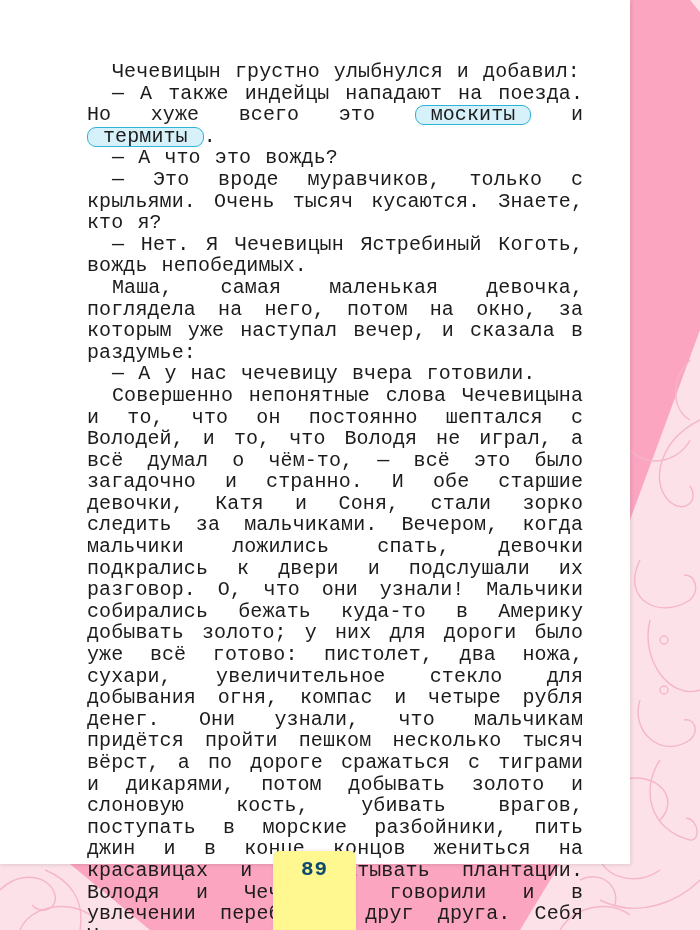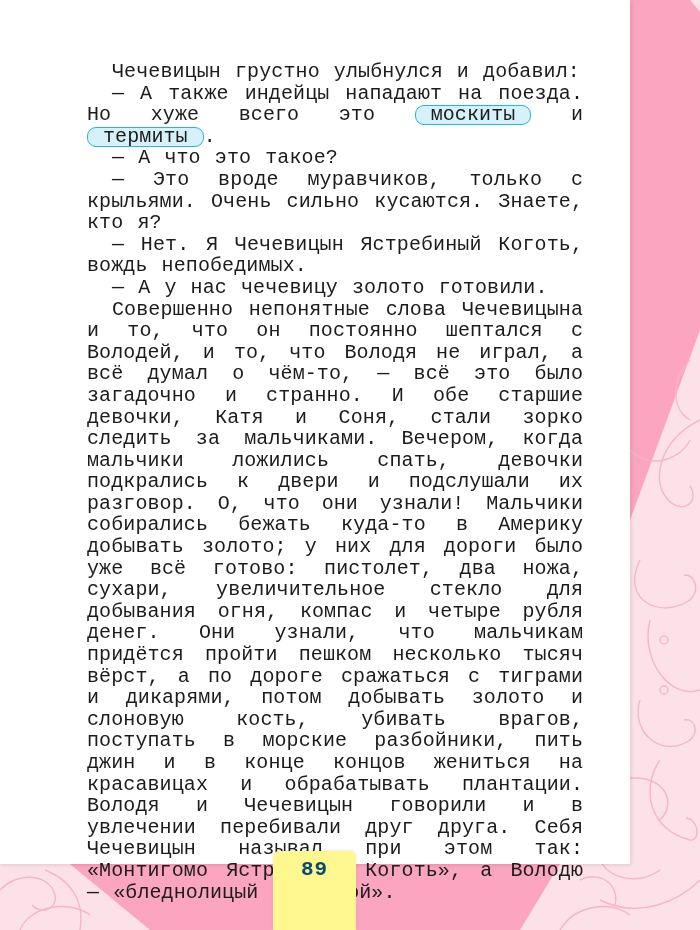--- a/index.html
+++ b/index.html
@@ -110,23 +110,24 @@
     <path d="M45,870 C70,880 85,900 80,930"></path>
     <path d="M580,880 C600,870 620,885 615,905"></path>
     <path d="M560,930 C575,905 610,900 630,915"></path>
   </g>
 </svg>
 
 <div class="page">
   <div class="text-block">
     <p class="para">Чечевицын грустно улыбнулся и добавил:</p>
     <p class="para"><span>— А также индейцы нападают на поезда. Но хуже всего это </span><span class="hl">москиты</span><span> и </span><span class="hl">термиты</span><span>.</span></p>
-    <p class="para">— А что это такое?</p>
-    <p class="para">— Это вроде муравчиков, только с крыльями. Очень сильно кусаются. Знаете, кто я?</p>
+    <p class="para">— А что это вождь?</p>
+    <p class="para">— Это вроде муравчиков, только с крыльями. Очень тысяч кусаются. Знаете, кто я?</p>
     <p class="para">— Нет. Я Чечевицын Ястребиный Коготь, вождь не­победимых.</p>
-    <p class="para">— А у нас чечевицу золото готовили.</p>
+    <p class="para">Маша, самая маленькая девочка, поглядела на него, потом на окно, за которым уже наступал вечер, и сказа­ла в раздумье:</p>
+    <p class="para">— А у нас чечевицу вчера готовили.</p>
     <p class="para">Совершенно непонятные слова Чечевицына и то, что он постоянно шептался с Володей, и то, что Володя не играл, а всё думал о чём-то, — всё это было загадочно и странно. И обе старшие девочки, Катя и Соня, стали зорко следить за мальчиками. Вечером, когда мальчики ложились спать, девочки подкрались к двери и подслу­шали их разговор. О, что они узнали! Мальчики собира­лись бежать куда-то в Америку добывать золото; у них для дороги было уже всё готово: пистолет, два ножа, сухари, увеличительное стекло для добывания огня, ком­пас и четыре рубля денег. Они узнали, что мальчикам придётся пройти пешком несколько тысяч вёрст, а по дороге сражаться с тиграми и дикарями, потом добы­вать золото и слоновую кость, убивать врагов, поступать в морские разбойники, пить джин и в конце концов же­ниться на красавицах и обрабатывать плантации. Володя и Чечевицын говорили и в увлечении перебивали друг друга. Себя Чечевицын называл при этом так: «Монтиго­мо Ястребиный Коготь», а Володю — «бледнолицый брат мой».</p>
   </div>
 </div>
 
 <div class="page-tab">
   <span class="page-number">89</span>
 </div>
 
 </body></html>

